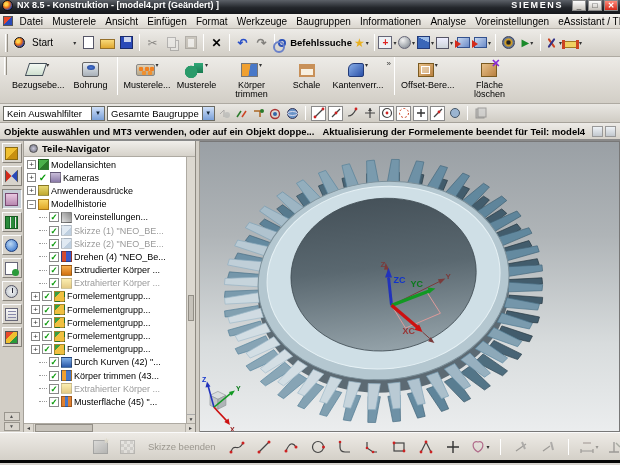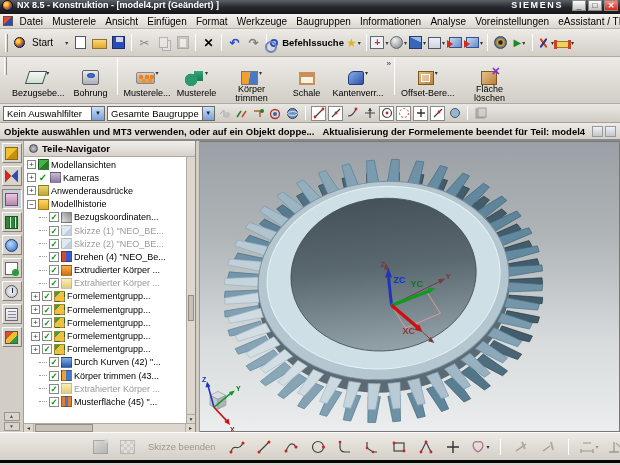--- a/index.html
+++ b/index.html
@@ -22,21 +22,21 @@
   
   .tbrow{display:flex;align-items:center;background:linear-gradient(#edebe7,#d2cec6);border-bottom:1px solid #aeaaa2}
   .vsep{width:1px;height:17px;background:#a8a49c;border-right:1px solid #fff;margin:0 3px;flex:none}
   .grip{width:3px;height:18px;border-left:1px solid #fff;border-right:1px solid #948f86;margin:0 2px;flex:none}
   .gray{opacity:.42;filter:grayscale(85%)}
   .ddm{font-size:6px;color:#333;margin-left:1px}
 
   
   .tb2{height:28px;padding:0 3px}
   .ti{height:20px;min-width:19px;display:inline-flex;align-items:center;justify-content:center;flex:none;position:relative}
-  .startbtn{display:inline-flex;align-items:center;gap:11px;font-size:10px;padding:0 3px;height:20px}
+  .startbtn{display:inline-flex;align-items:center;gap:19px;font-size:10px;padding:0 3px;height:20px}
   .i2-new{width:11px;height:13px;background:#fff;border:1px solid #556}
   .i2-open{width:15px;height:10px;background:linear-gradient(#f8d878,#e0a830);border:1px solid #96702a;margin-top:3px}
   .i2-save{width:13px;height:13px;background:#2a4ab8;border:1px solid #1a2a6a;position:relative}
   .i2-save::after{content:"";position:absolute;left:3px;top:0;width:7px;height:5px;background:#cdd6ee}
   .glyph{font-size:12px;line-height:12px}
   .i2-copy{width:9px;height:11px;background:#f4f4f4;border:1px solid #778;box-shadow:3px 3px 0 -1px #f4f4f4,3px 3px 0 0 #778}
   .i2-paste{width:12px;height:13px;background:#c8a050;border:1px solid #86683a;position:relative}
   .i2-paste::after{content:"";position:absolute;left:2px;top:2px;width:6px;height:8px;background:#fff}
   .i2-search{width:8px;height:8px;border:2px solid #2a50b8;border-radius:50%;position:relative;margin-right:2px}
   .i2-search::after{content:"";position:absolute;left:-7px;top:0;width:8px;height:8px;border:2px solid #6a80c8;border-radius:50%}
@@ -51,21 +51,21 @@
   .xbars{width:13px;height:13px;position:relative}
   .xbars::before,.xbars::after{content:"";position:absolute;left:1px;top:6px;width:11px;height:2px;background:#c42;border-radius:1px}
   .xbars::before{transform:rotate(55deg)}
   .xbars::after{transform:rotate(-55deg);background:#338}
   .i2-ruler{width:15px;height:7px;background:#f0d060;border:1px solid #a07820;position:relative;margin-top:3px}
   .i2-ruler::before,.i2-ruler::after{content:"";position:absolute;top:-2px;width:3px;height:9px;background:#c42}
   .i2-ruler::before{left:-2px}.i2-ruler::after{right:-2px}
 
   
   .tb3{height:47px;padding:0 2px;align-items:stretch}
-  .fbtn{display:flex;flex-direction:column;align-items:center;justify-content:flex-start;padding:11px 3px 0;font-size:9px;line-height:1.05;text-align:center;min-width:46px;flex:none}
+  .fbtn{display:flex;flex-direction:column;align-items:center;justify-content:flex-start;padding:3px 3px 0;font-size:9px;line-height:1.05;text-align:center;min-width:46px;flex:none}
   .firow{display:flex;align-items:flex-start;height:21px}
   .fdd{font-size:6px;color:#333;margin-left:1px;margin-top:2px}
   .flabel{max-width:58px}
   .fi{position:relative;flex:none}
   .fi-datum{width:18px;height:13px;margin-top:3px;background:linear-gradient(#f4f9f4,#cfe0d0);transform:skewX(-18deg);border:1px solid #44505a}
   .fi-extrude{width:15px;height:18px;border-radius:45%/16%;background:linear-gradient(90deg,#b85c10,#f8b050 38%,#e07818);border:1px solid #8a4a10}
   .fi-hole{width:17px;height:15px;margin-top:2px;background:linear-gradient(#e8ecf0,#a8b0b8);border:1px solid #666;border-radius:2px}
   .fi-hole::after{content:"";position:absolute;left:4px;top:2px;width:8px;height:5px;border-radius:50%;background:radial-gradient(#4a78d8,#1a3a88)}
   .fi-pattern{width:19px;height:12px;margin-top:4px;border:1px solid #888;border-radius:2px;background:radial-gradient(circle at 4px 4px,#f08020 2px,rgba(0,0,0,0) 2.6px),radial-gradient(circle at 10px 4px,#f08020 2px,rgba(0,0,0,0) 2.6px),radial-gradient(circle at 15px 4px,#f08020 2px,rgba(0,0,0,0) 2.6px),radial-gradient(circle at 7px 8px,#f09030 2px,rgba(0,0,0,0) 2.6px),radial-gradient(circle at 13px 8px,#f09030 2px,rgba(0,0,0,0) 2.6px),linear-gradient(#ddd0b8,#b8a888)}
   .fi-unite{width:19px;height:16px;margin-top:2px;background:radial-gradient(circle at 32% 62%,#2a9a6a 0 6px,rgba(0,0,0,0) 6.6px),linear-gradient(#30a878,#187a50) ;background-size:100% 100%,9px 10px;background-position:0 0,9px 1px;background-repeat:no-repeat}
@@ -531,21 +531,21 @@
         <div class="trow">
             <span class="texp">−</span>
             <span class="tico i-folder"></span>
             <span class="tlabel">Modellhistorie</span>
           </div>
         <div class="trow">
             <span class="ind"></span>
             <span class="tdash"></span>
             <span class="tchk">✓</span>
             <span class="tico i-csys"></span>
-            <span class="tlabel">Bezugskoordinaten...</span>
+            <span class="tlabel">Voreinstellungen...</span>
           </div>
         <div class="trow gray2">
             <span class="ind"></span>
             <span class="tdash"></span>
             <span class="tchk">✓</span>
             <span class="tico i-sketch"></span>
             <span class="tlabel">Skizze (1) "NEO_BE...</span>
           </div>
         <div class="trow gray2">
             <span class="ind"></span>

